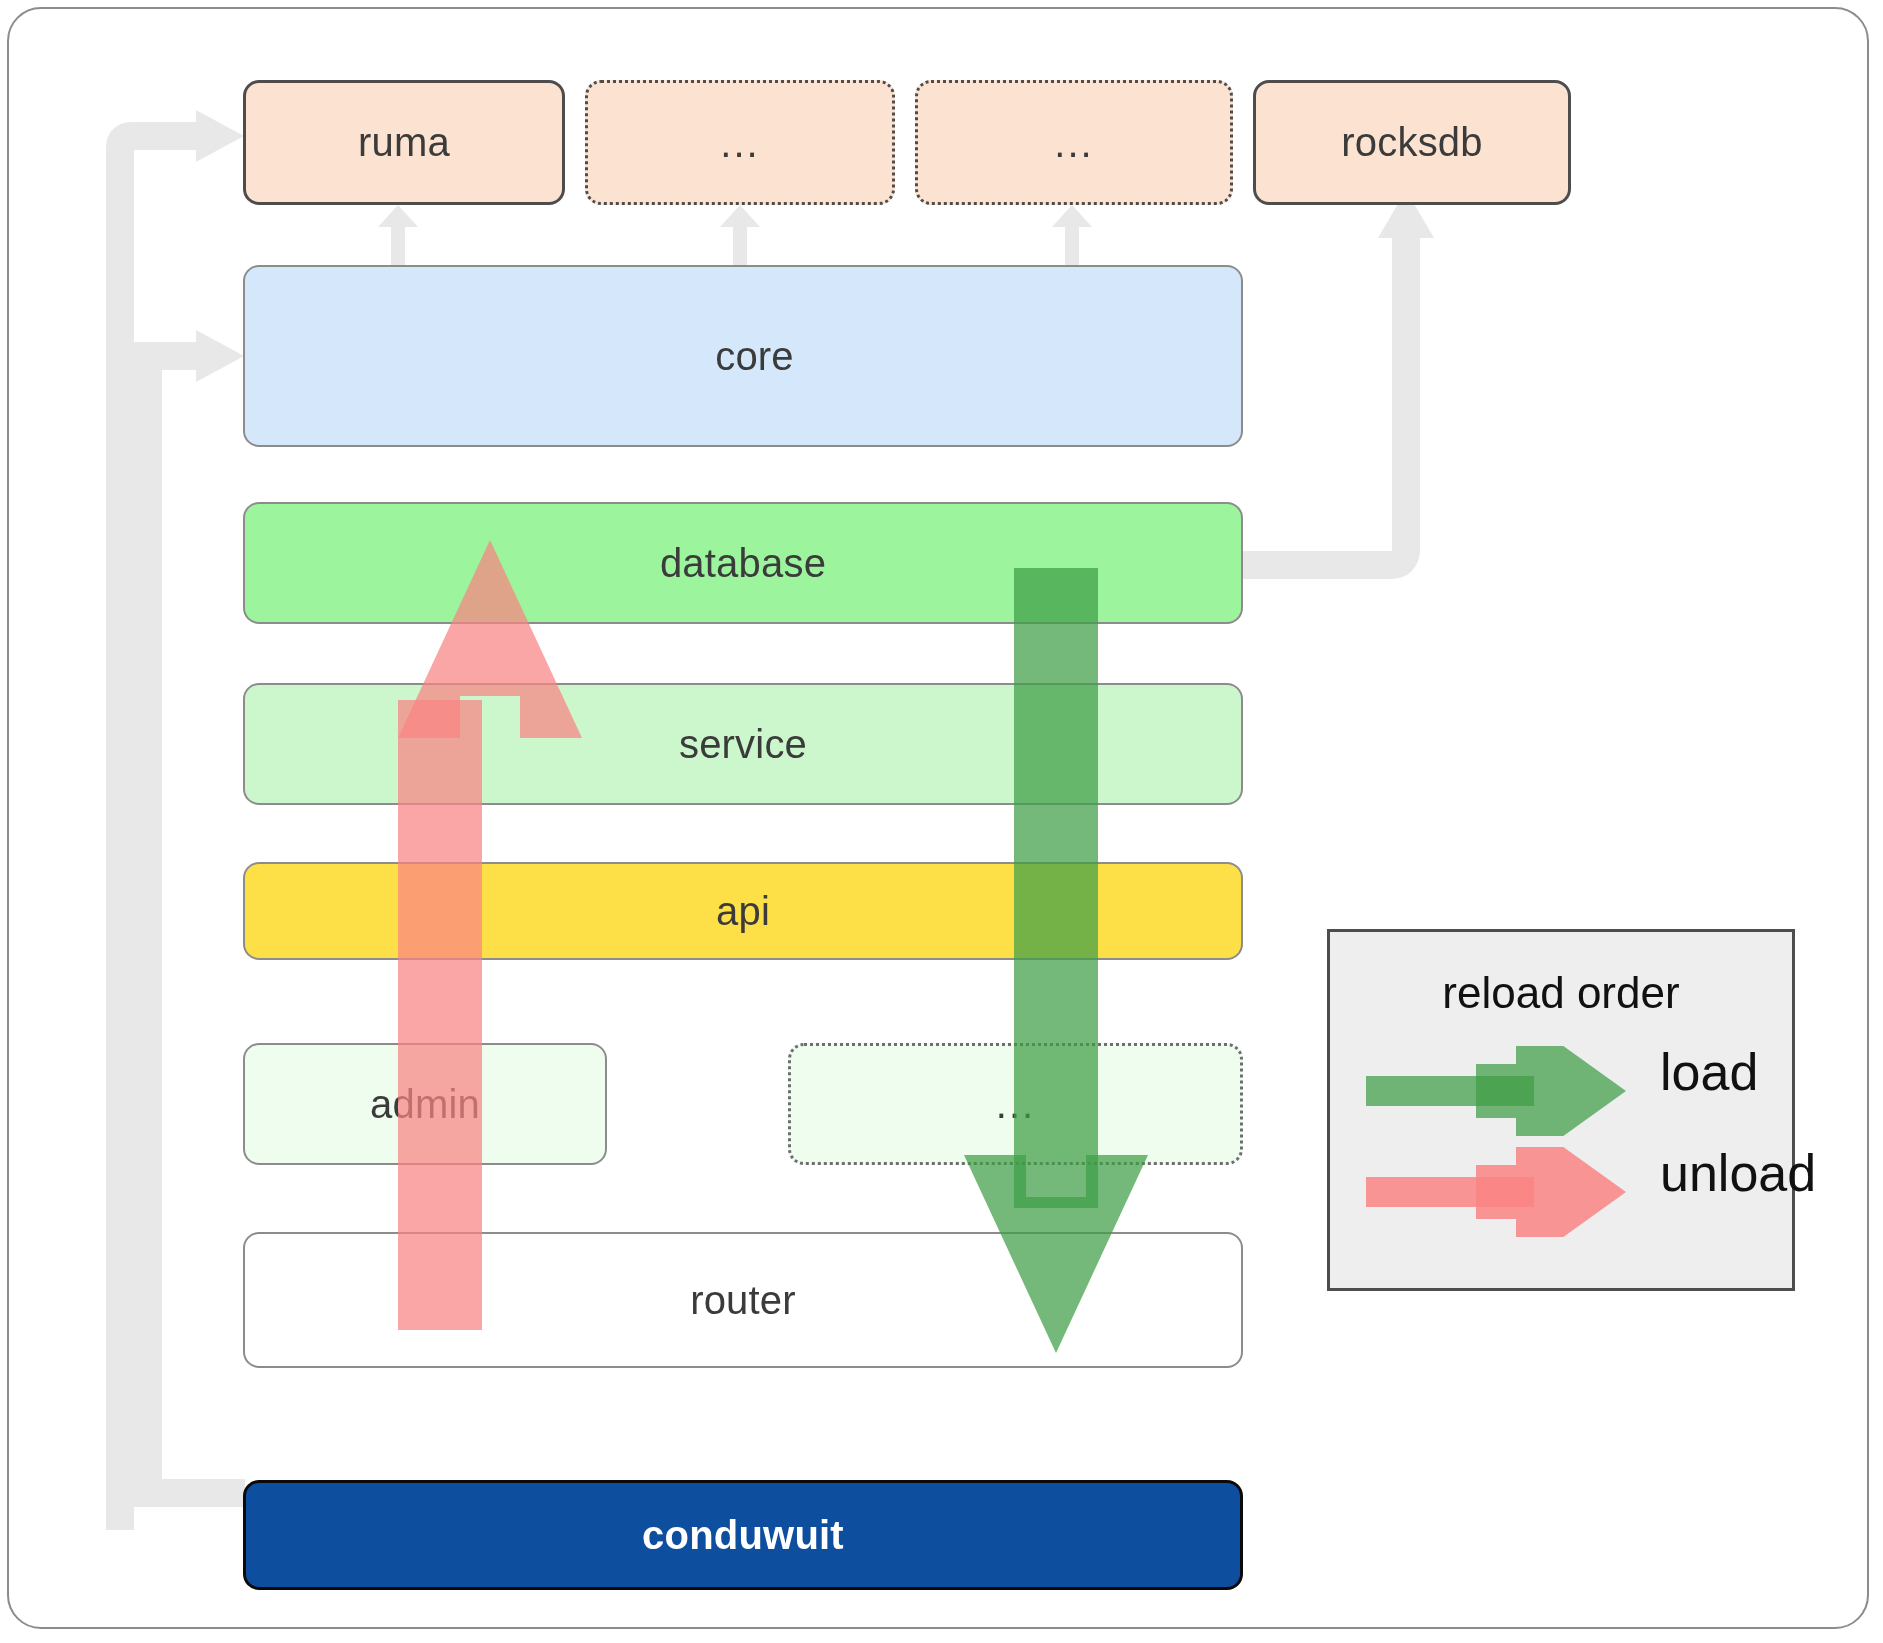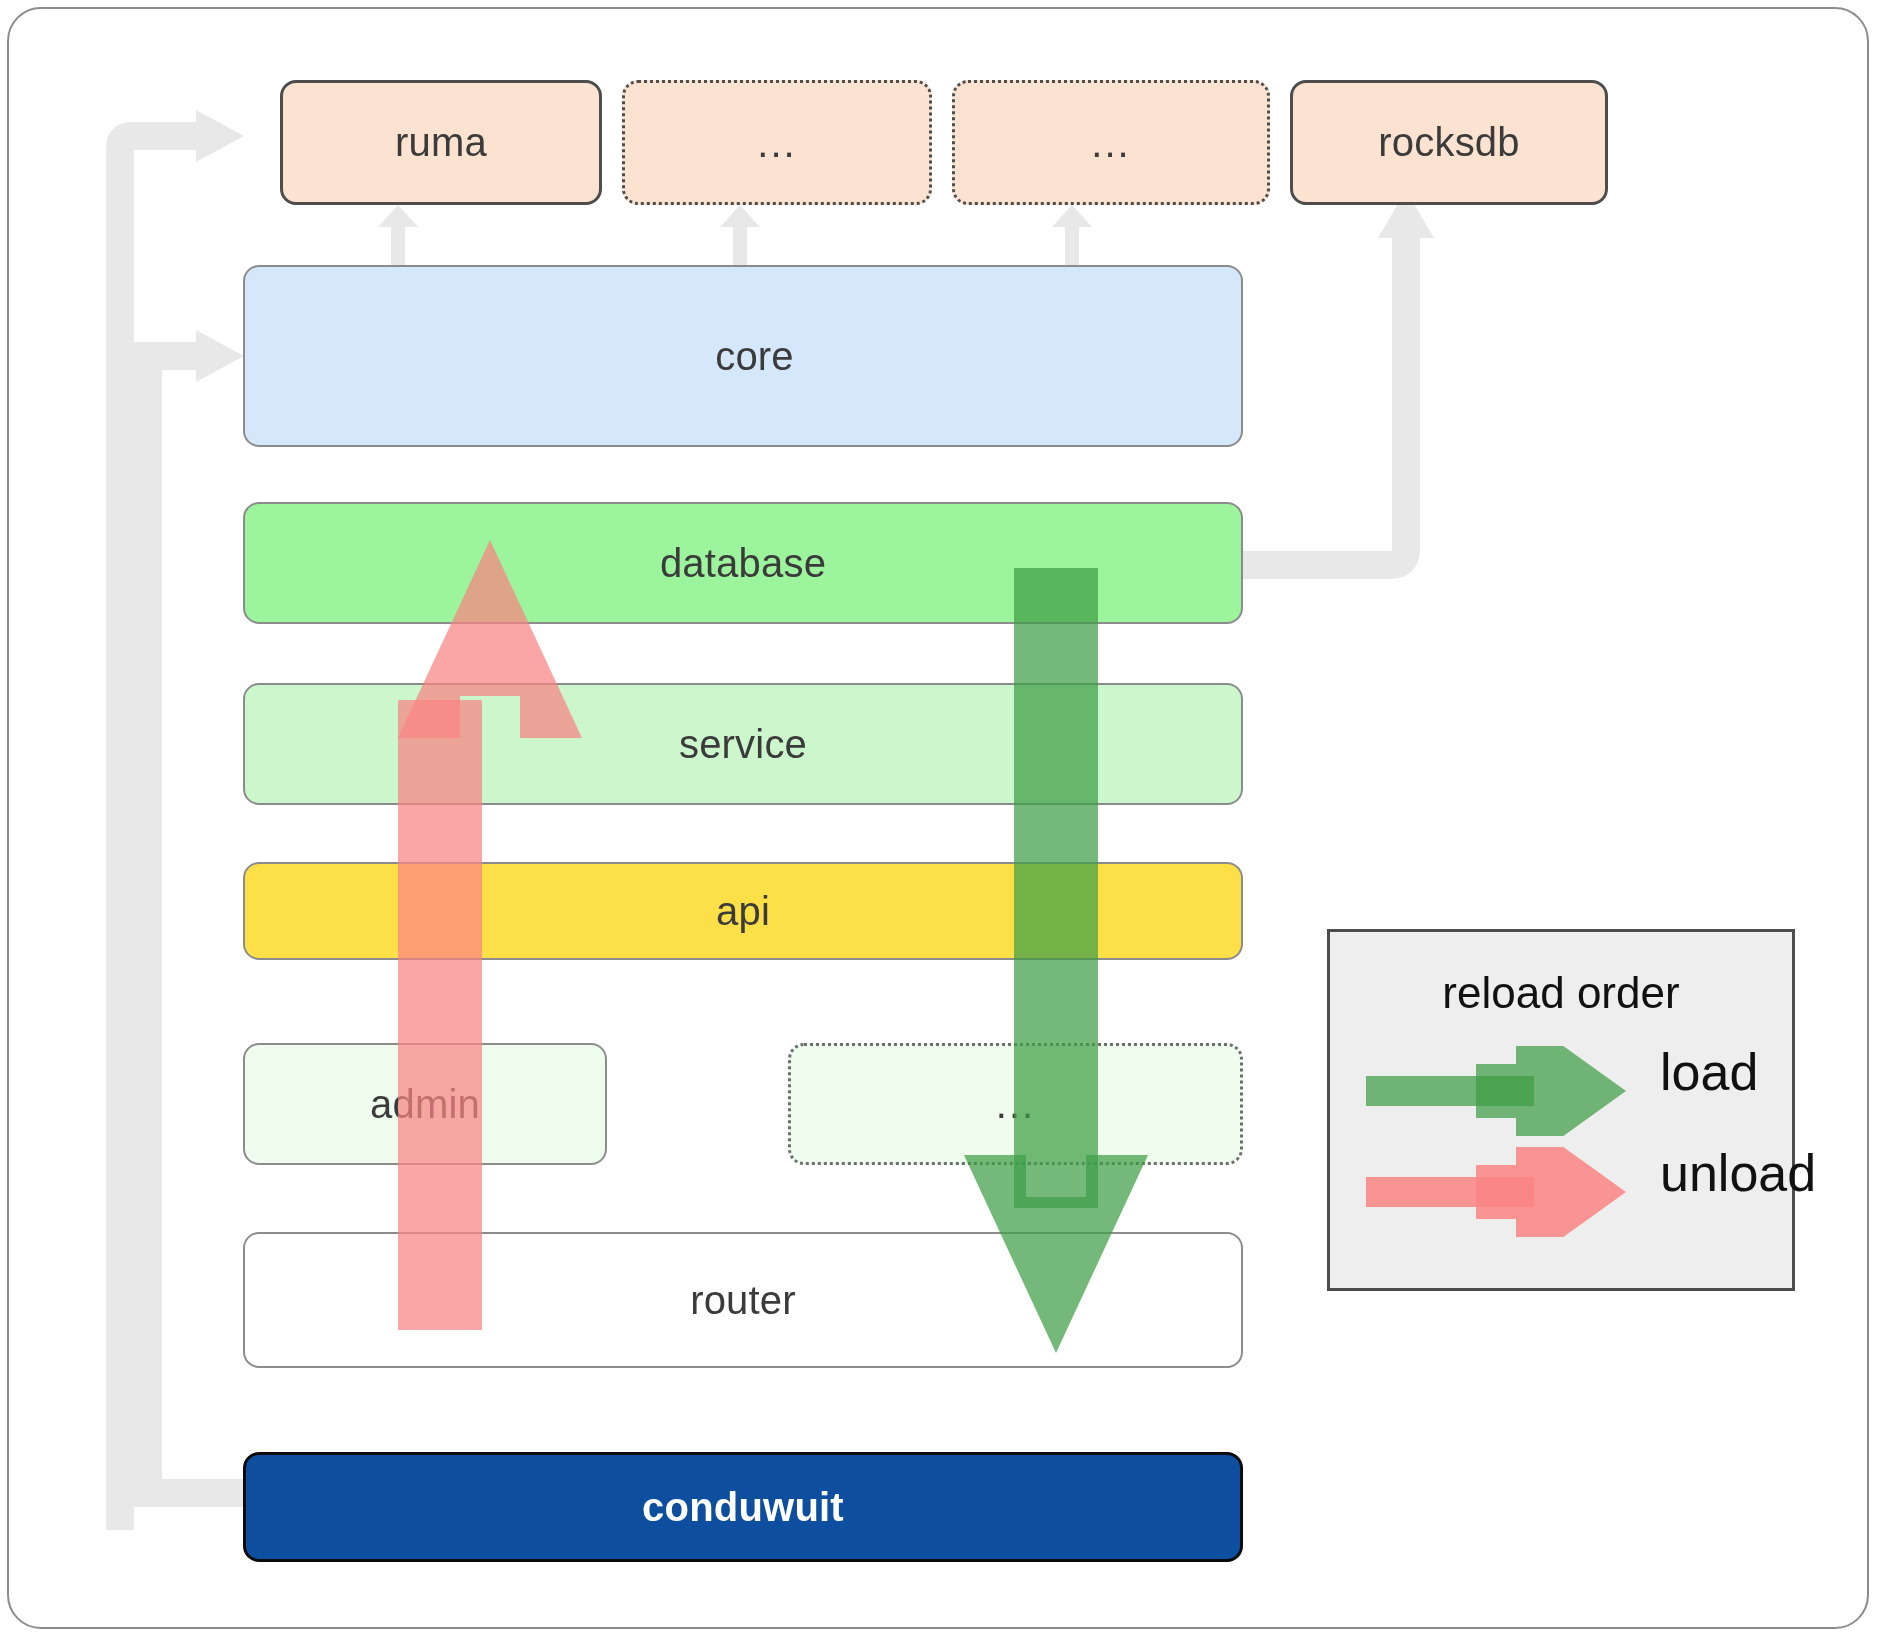--- a/index.html
+++ b/index.html
@@ -43,21 +43,20 @@
   }
   .node span { pointer-events: none; }
 
   
   .dep {
     background: #fce3d1;
     border: 3px solid #4d4d4d;
     border-radius: 16px;
     height: 125px;
     top: 80px;
-    margin-left: 37px;
   }
   .dep.dotted { border-style: dotted; border-width: 3px; }
 
   
   .core-box {
     background: #d4e7fb;
     border: 2px solid #8c8c8c;
     border-radius: 16px;
     padding-left: 23px;
   }
@@ -69,20 +68,21 @@
   }
   .layer.dotted { border-style: dotted; border-width: 3px; border-color: #6e6e6e; }
 
   
   .app-box {
     background: #0d4f9e;
     border: 3px solid #0a0a0a;
     border-radius: 16px;
     color: #ffffff;
     font-weight: bold;
+    margin-top: 28px;
   }
 
   
   .bigarrow { position: absolute; z-index: 8; }
 
   
   #legend {
     position: absolute;
     left: 1327px;
     top: 929px;

